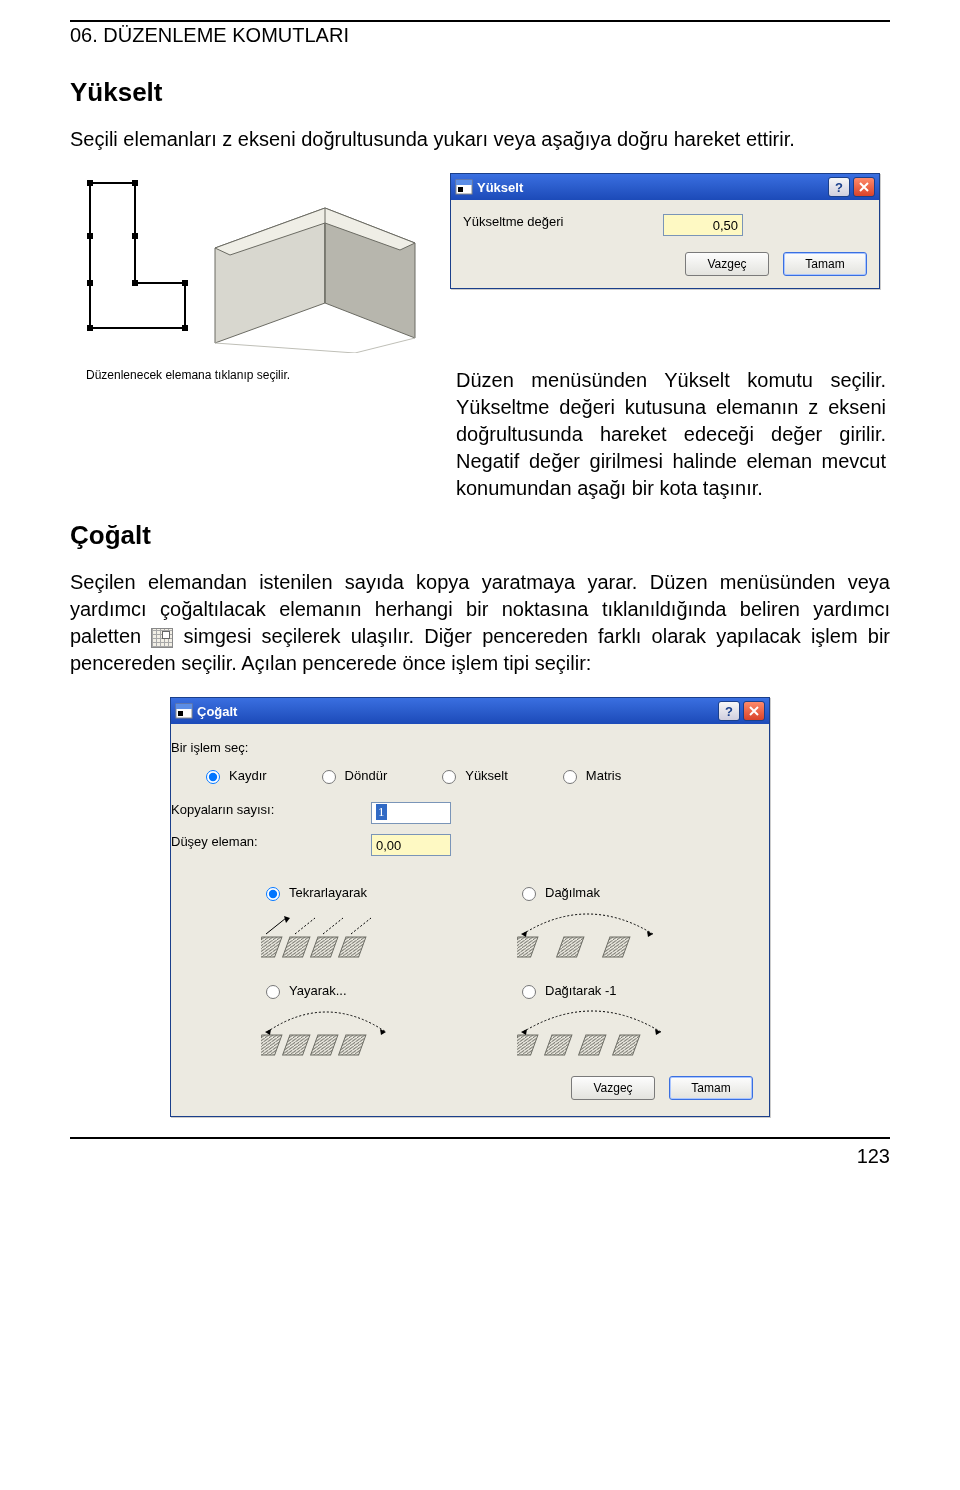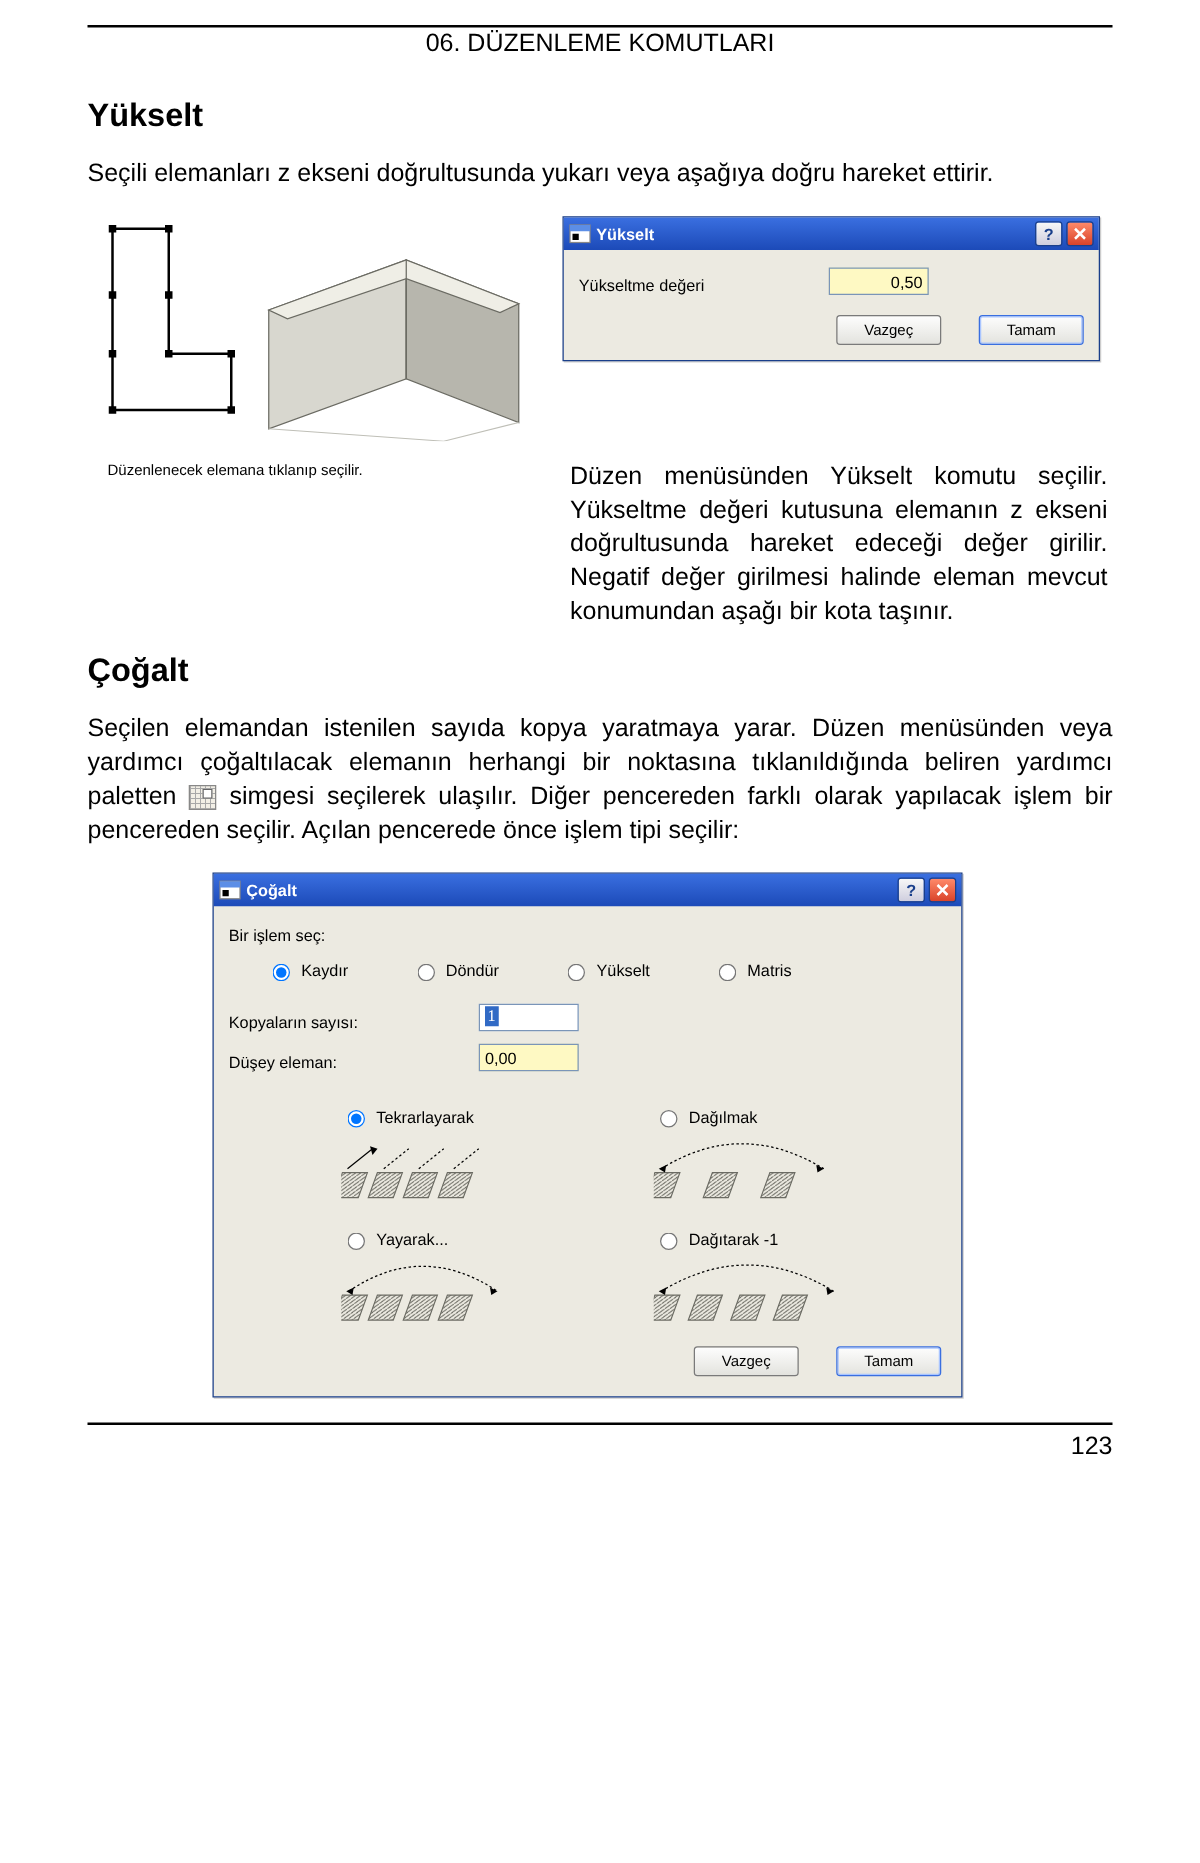--- a/index.html
+++ b/index.html
@@ -5,21 +5,21 @@
   * { box-sizing: border-box; }
   body {
     margin: 0;
     font-family: Verdana, Geneva, sans-serif;
     background: #fff;
     color: #000;
     width: 960px;
     padding: 20px 70px 40px 70px;
   }
   .header-line { border-top: 2px solid #000; margin-bottom: 2px; }
-  .header-title { text-align: center; font-size: 20px; margin-bottom: 30px; }
+  .header-title { text-align: left; font-size: 20px; margin-bottom: 30px; }
   h2 { font-size: 26px; font-weight: bold; margin: 18px 0; }
   p.body { font-size: 20px; line-height: 1.35; margin: 10px 0 20px 0; text-align: justify; }
 
   .row { display: flex; gap: 20px; align-items: flex-start; margin-bottom: 10px; }
   .col-left { width: 360px; }
   .col-right { width: 430px; }
 
   
   .win {
     border: 1px solid #1a3f8b;
@@ -38,33 +38,33 @@
   .app-icon { width: 18px; height: 18px; }
   .winbtn {
     width: 22px; height: 20px;
     background: linear-gradient(#f7f7f7,#cfcede);
     border: 1px solid #1a3f8b; border-radius: 3px;
     display:flex; align-items:center; justify-content:center;
     margin-left: 3px; font-weight:bold; color:#1a3f8b;
   }
   .winbtn.close { background: linear-gradient(#ff8a6a,#d9432a); color:#fff; }
   .win-body { padding: 14px 12px 12px 12px; }
-  .form-row { display:flex; align-items:flex-end; margin-bottom: 10px; }
+  .form-row { display:flex; align-items:flex-start; margin-bottom: 10px; }
   .form-row label { flex: 0 0 200px; color:#000; }
   .form-row input[type=text] {
     width: 80px; height: 22px; border: 1px solid #7a95b8;
     padding: 1px 4px; font-family: Tahoma,sans-serif; font-size:13px;
     background:#fef9c3; text-align:right;
   }
   .btnrow { display:flex; justify-content:flex-end; gap: 14px; margin-top: 16px; }
   .wbtn {
     min-width: 84px; height: 24px;
     border: 1px solid #7a7a7a; border-radius: 3px;
     background: linear-gradient(#fdfdfd,#e3e3de);
-    font-family: Tahoma,sans-serif; font-size:12px; cursor:pointer;margin-left:16px;
+    font-family: Tahoma,sans-serif; font-size:12px; cursor:pointer;
   }
   .wbtn.primary { border: 1px solid #3a6fe0; box-shadow: 0 0 0 1px #a9c5ff inset; }
 
   .caption-row { display:flex; }
   .cap-left { width: 370px; font-size:12px; line-height:1.35;margin-left:16px; }
   .cap-right { width: 430px; font-size:20px; line-height:1.35; text-align:justify; }
 
   .inline-icon {
     display:inline-block; width:22px; height:20px; vertical-align:middle;
     border:1px solid #888;
@@ -74,21 +74,21 @@
       #f2efe6;
     position: relative;
   }
   .inline-icon::after{
     content:""; position:absolute; right:2px; top:2px; width:6px; height:6px;
     border:1px solid #666; background:#fff;
   }
 
   
   .cogalt-win { width: 600px; margin: 12px 0 10px 100px; }
-  .cogalt-win .win-body { padding: 16px 16px 16px 12px; border-radius: 20px; }
+  .cogalt-win .win-body { padding: 16px 16px 16px 0; border-radius: 20px; }
 
   .grp-label { margin-bottom: 6px; font-size:13px; }
   .radio-row { display:flex; gap: 50px; padding: 6px 0 18px 30px; }
   .rad { display:flex; align-items:center; gap:6px; font-size:13px; }
   .rad input { width:14px; height:14px; }
 
   .sep { height: 12px; }
 
   .grid-options {
     display:grid;

